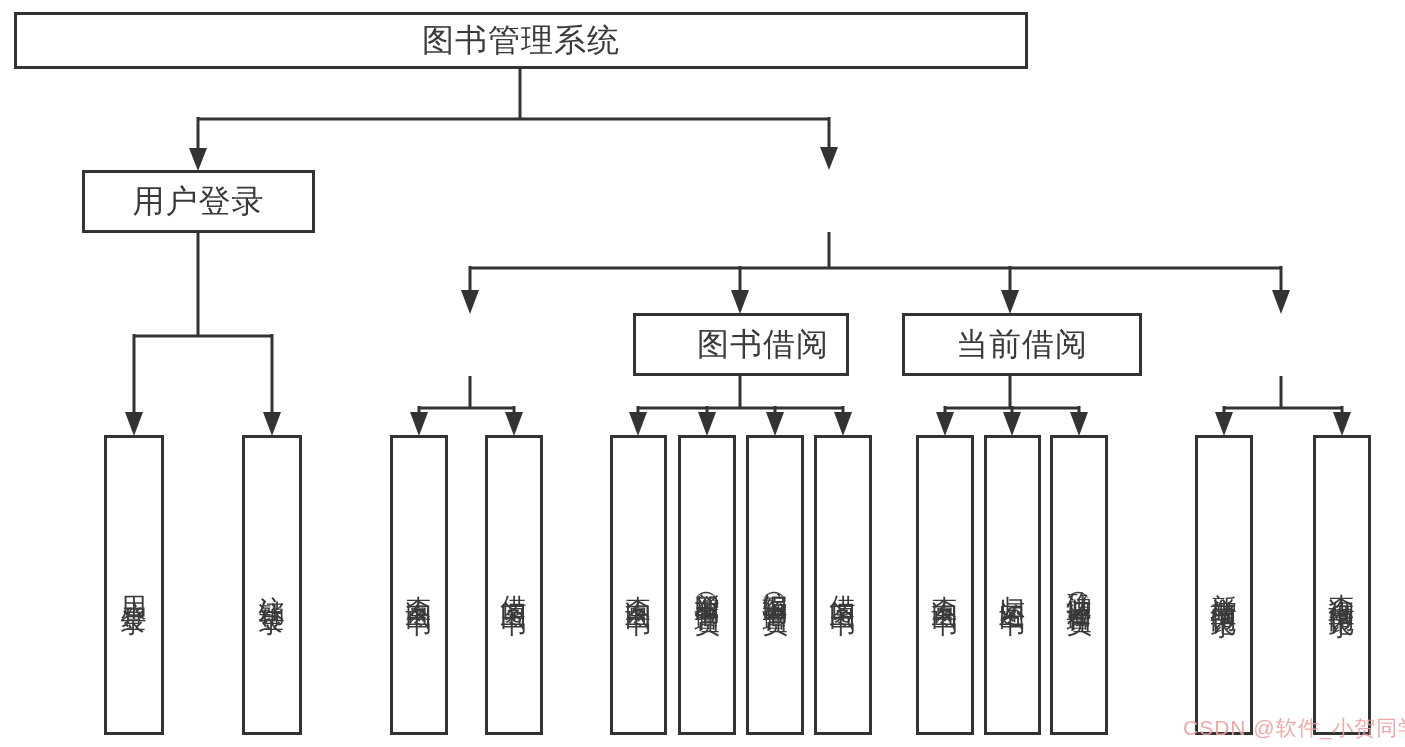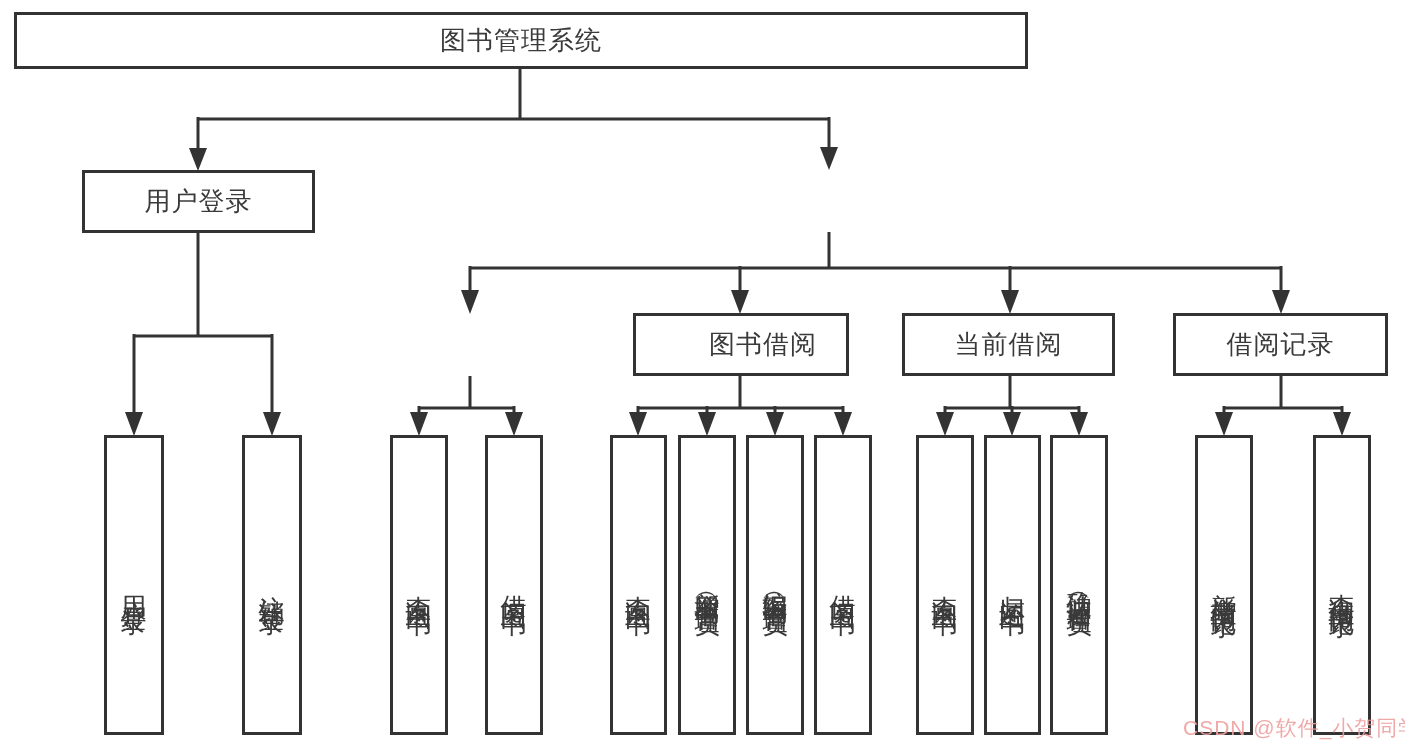--- a/index.html
+++ b/index.html
@@ -13,21 +13,21 @@
   }
   #connectors{position:absolute;left:0;top:0;width:1405px;height:747px;}
   .node{
     position:absolute;
     box-sizing:border-box;
     border:3px solid #333333;
     background:#ffffff;
     display:flex;
     align-items:center;
     justify-content:center;
-    font-size:26px;
+    font-size:32px;
     letter-spacing:1px;
     color:#3a3a3a;
     z-index:2;
   }
   .leaf{
     position:absolute;
     box-sizing:border-box;
     border:3px solid #333333;
     background:#ffffff;
     top:435px;height:300px;
@@ -125,22 +125,21 @@
       <polygon points="1215,412 1233,412 1224,436"></polygon>
       <polygon points="1333,412 1351,412 1342,436"></polygon>
     </g>
   </svg>
 
   <div class="node" style="left:14px;top:12px;width:1014px;height:57px;">图书管理系统</div>
 
   <div class="node" style="left:82px;top:170px;width:233px;height:63px;">用户登录</div>
 
   <div class="node" style="left:633px;top:313px;width:216px;height:63px;padding-left:44px;">图书借阅</div>
-  <div class="node" style="left:902px;top:313px;width:213px;height:63px;">当前借阅</div>
-  <div class="node" style="left:1173px;top:313px;width:215px;height:63px;">借阅记录</div>
+  <div class="node" style="left:902px;top:313px;width:240px;height:63px;">当前借阅</div>
 
   <div class="leaf ls4" style="left:104px;width:60px;">
     <span>用户登录</span>
   </div>
   <div class="leaf ls4" style="left:242px;width:60px;">
     <span>注销登录</span>
   </div>
 
   <div class="leaf ls4" style="left:390px;width:58px;">
     <span>查询图书</span>

